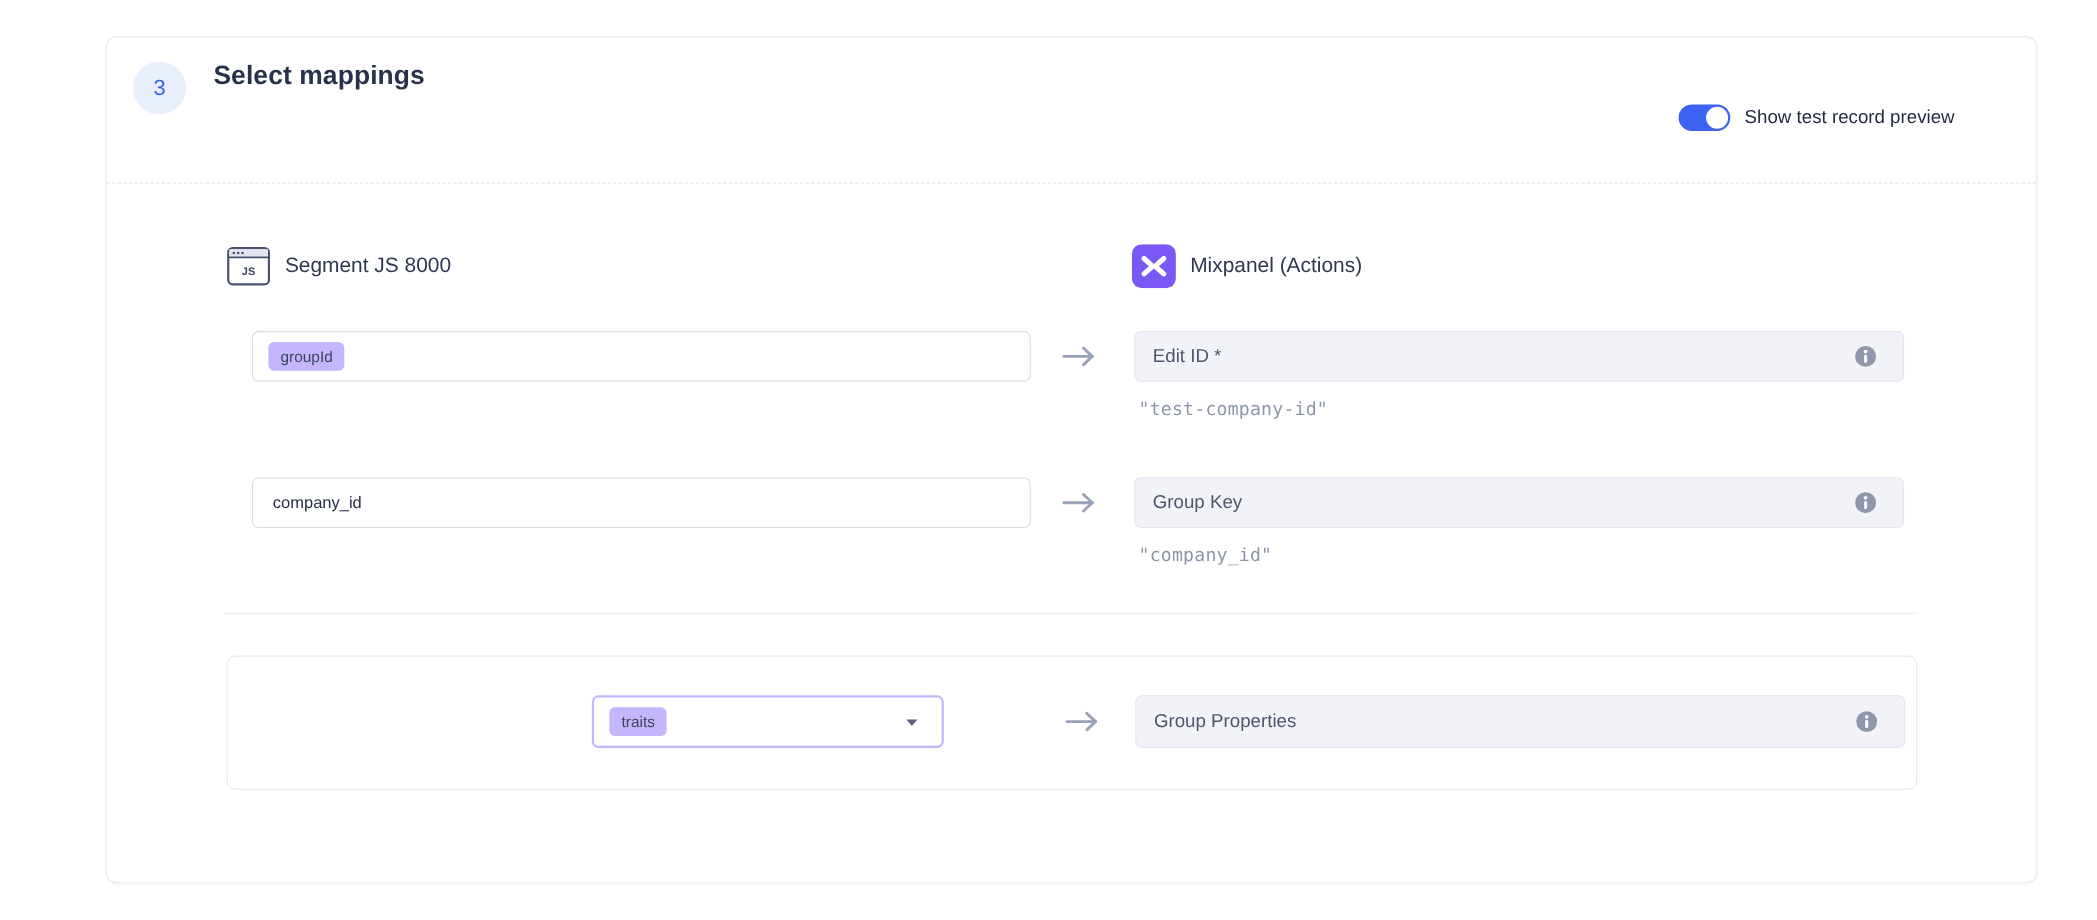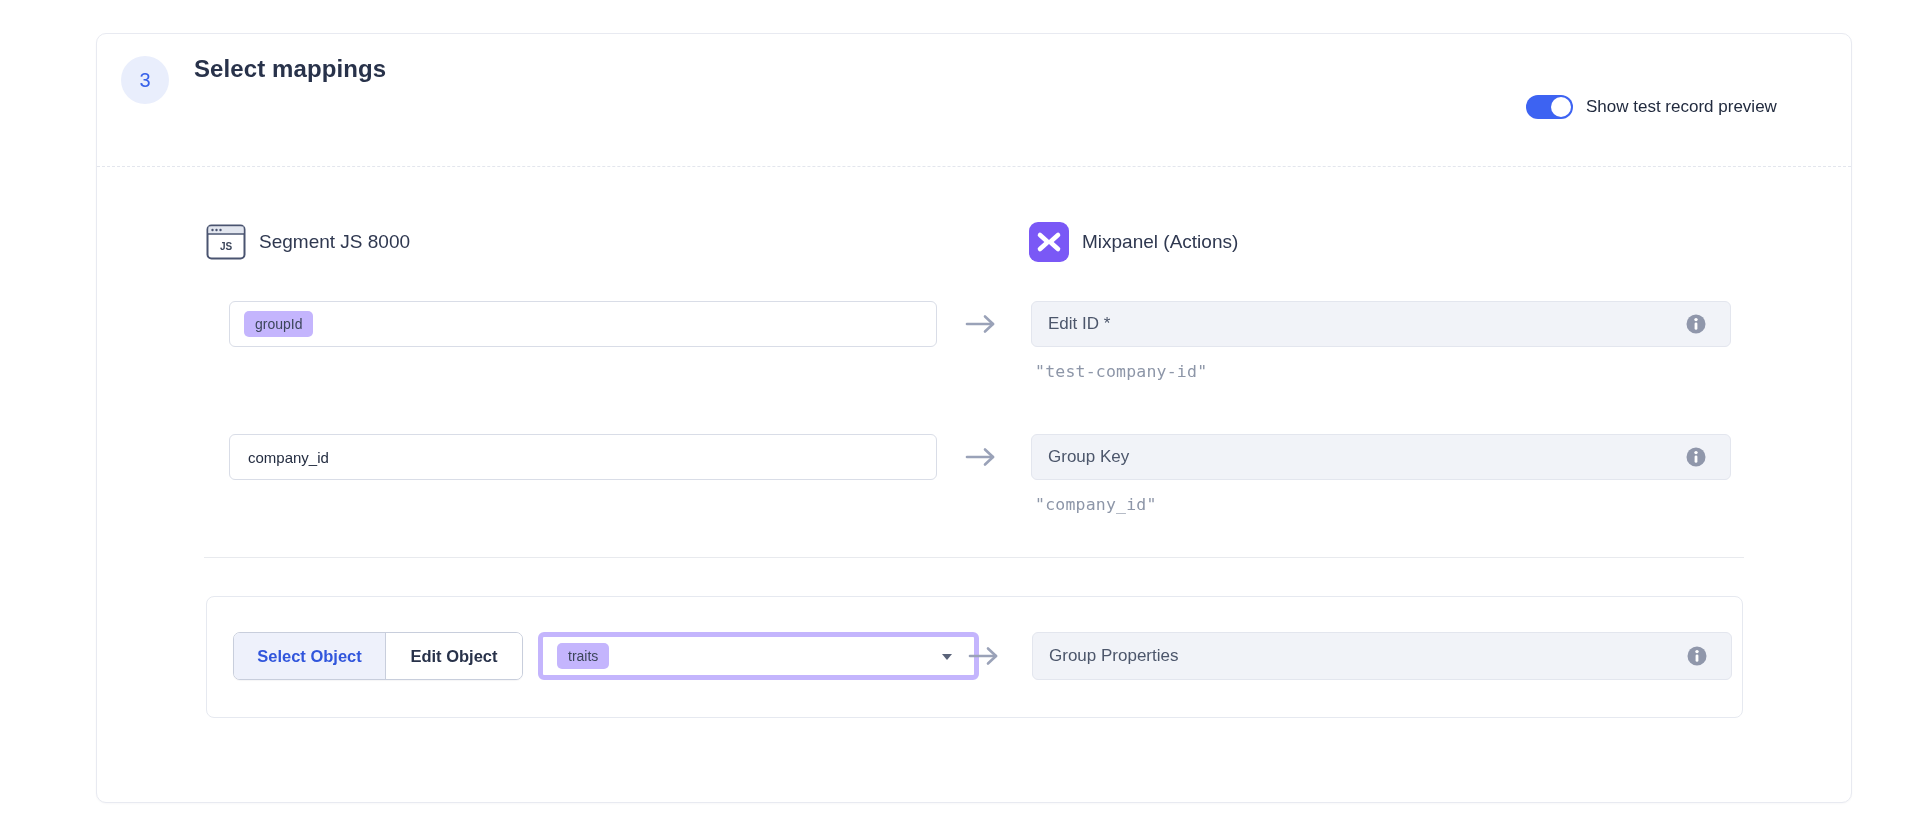--- a/index.html
+++ b/index.html
@@ -84,22 +84,22 @@
   .btn-group {
     position:absolute; left:26px; top:35px; height:48px; display:flex;
     border:1px solid #C8CEDC; border-radius:7px; overflow:hidden; background:#fff;
     box-shadow:0 1px 1px rgba(20,30,60,0.04);
   }
   .btn { height:100%; display:flex; align-items:center; justify-content:center;
     font-size:16.5px; font-weight:600; cursor:pointer; }
   .btn.select { width:152px; background:#EEF1FB; color:#3156DC; border-right:1px solid #C8CEDC; }
   .btn.edit   { width:136px; background:#ffffff; color:#28324A; }
   .dropdown {
-    position:absolute; left:331px; top:35px; width:441px; height:48px; background:#fff;
-    border:5px solid #c4b5fd; border-radius:6px; display:flex; align-items:center; padding:0 14px;
+    position:absolute; left:331px; top:35px; width:320px; height:48px; background:#fff;
+    border:2px solid #c4b5fd; border-radius:6px; display:flex; align-items:center; padding:0 14px;
     cursor:pointer;
   }
   .caret {
     position:absolute; right:22px; top:50%; margin-top:-2px;
     width:0; height:0; border-left:5px solid transparent; border-right:5px solid transparent;
     border-top:6px solid #5A6379;
   }
 </style>
 </head>
 <body>
@@ -173,24 +173,20 @@
         <circle cx="10" cy="10" r="9.5" fill="#9097AB"></circle>
         <circle cx="10" cy="5.6" r="1.7" fill="#ffffff"></circle>
         <rect x="8.6" y="8.4" width="2.8" height="7.4" rx="1.4" fill="#ffffff"></rect>
       </svg>
     </div>
     <div class="preview" style="left:938px; top:461px;">"company_id"</div>
 
     <div class="mid-divider"></div>
 
     <div class="object-card">
-      <div class="btn-group">
-        <div class="btn select">Select Object</div>
-        <div class="btn edit">Edit Object</div>
-      </div>
 
       <div class="dropdown">
         <span class="chip">traits</span>
         <span class="caret"></span>
       </div>
 
       <div class="arrow" style="left:757px; top:41px;">
         <svg width="38" height="24" viewBox="0 0 38 24">
           <line x1="5" y1="12" x2="31" y2="12" stroke="#9AA2B8" stroke-width="2.6" stroke-linecap="round"></line>
           <path d="M23 4.5 L31 12 L23 19.5" fill="none" stroke="#9AA2B8" stroke-width="2.6" stroke-linecap="round" stroke-linejoin="round"></path>

